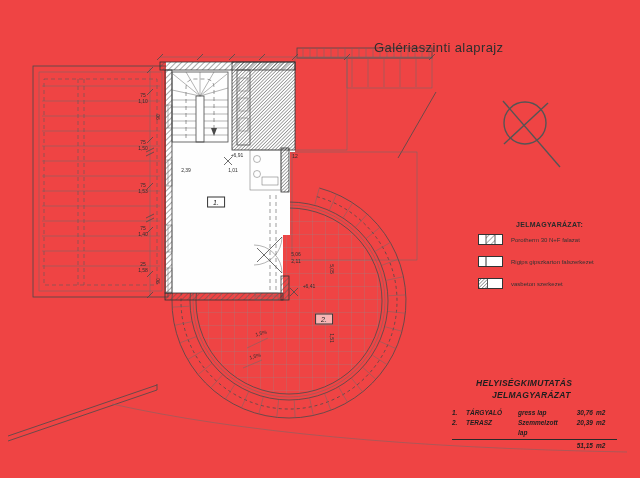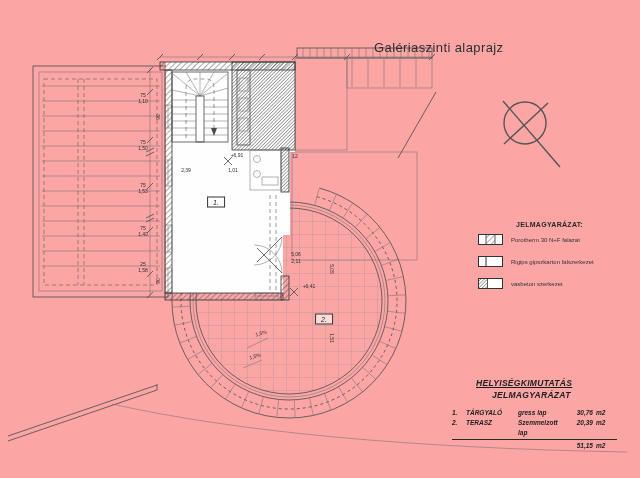--- a/index.html
+++ b/index.html
@@ -1,33 +1,33 @@
 <!DOCTYPE html>
 <html><head>
 <meta charset="utf-8">
 <style>
   html,body{margin:0;padding:0;background:#fff;width:640px;height:478px;overflow:hidden;
     font-family:"Liberation Sans",sans-serif;}
-  #sheet{position:relative;width:640px;height:478px;background:#fca5a5;}
+  #sheet{position:relative;width:640px;height:478px;background:#ef4444;}
   #plan-svg{position:absolute;left:0;top:0;}
   .line{stroke:#4a4a4a;stroke-width:0.8;fill:none;}
   .thin{stroke:#6a6a6a;stroke-width:0.5;fill:none;}
   .dash{stroke:#5a5a5a;stroke-width:0.6;fill:none;stroke-dasharray:4 3;}
   .wall{fill:url(#hatch);stroke:#333;stroke-width:0.8;}
   .dense{fill:url(#dhatch);stroke:#333;stroke-width:0.8;}
   #page-title{position:absolute;left:374px;top:40px;font-size:13px;color:#2e2e2e;
     letter-spacing:0.4px;font-weight:500;}
   #legend{position:absolute;left:478px;top:221px;width:150px;color:#2a2a2a;}
   #legend .lg-title{font-size:7px;font-weight:bold;letter-spacing:0.3px;margin-left:38px;margin-bottom:6px;}
   .lg-item{display:flex;align-items:center;margin-bottom:11px;}
   .lg-item svg{flex:0 0 auto;margin-right:8px;}
   .lg-label{font-size:6px;color:#333;}
   #schedule{position:absolute;left:452px;top:378px;width:165px;color:#1e1e1e;
     font-style:italic;font-weight:bold;}
-  #schedule .sc-t1{font-size:8.5px;margin-left:24px;letter-spacing:0.3px;text-decoration:underline;}
+  #schedule .sc-t1{font-size:8.5px;margin-left:24px;letter-spacing:0.3px;}
   #schedule .sc-t2{font-size:8.5px;margin-left:40px;margin-top:2px;letter-spacing:0.3px;}
   .sc-rows{margin-top:8px;font-size:6.5px;}
   .sc-row{display:grid;grid-template-columns:14px 52px 50px 28px 16px;line-height:10px;}
   .sc-row .area{text-align:right;padding-right:3px;}
   .sc-rule{border-top:1px solid #2a2a2a;margin-top:1px;}
   .sc-total{display:grid;grid-template-columns:116px 28px 16px;font-size:6.5px;line-height:11px;}
   .sc-total .area{text-align:right;padding-right:3px;}
   .dim{position:absolute;font-size:5px;color:#2f2f2f;white-space:nowrap;
     transform:translate(-50%,-50%);}
   .room-box{position:absolute;border:0.8px solid #333;font-size:7px;font-style:italic;

